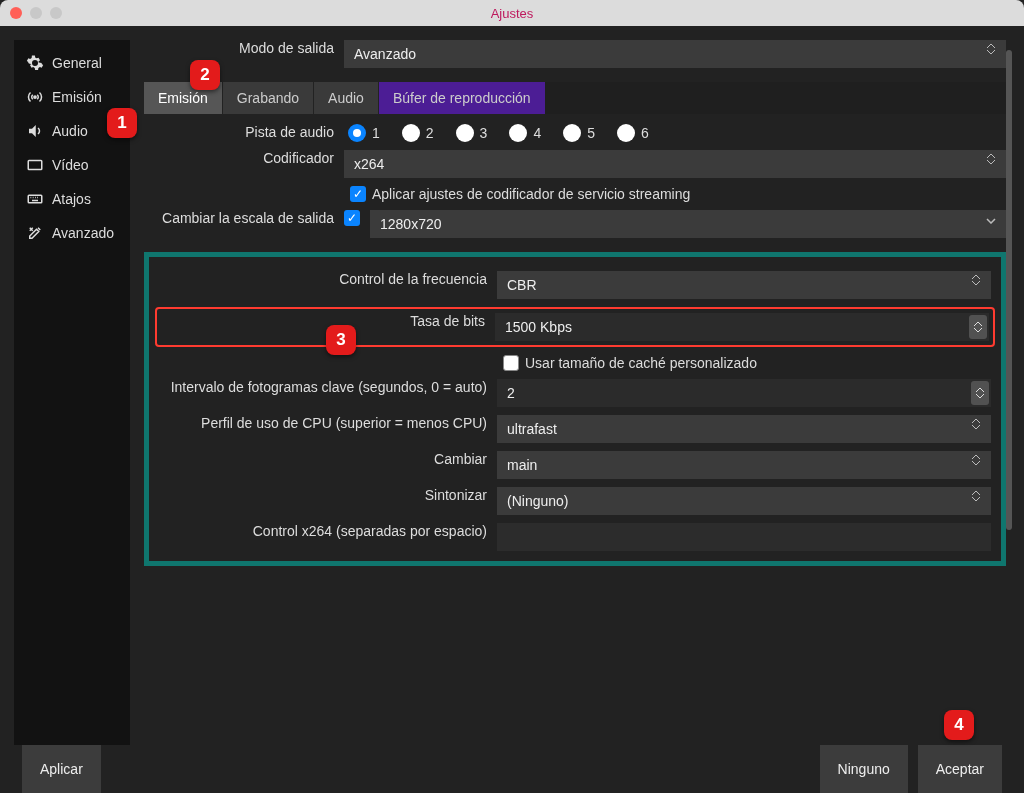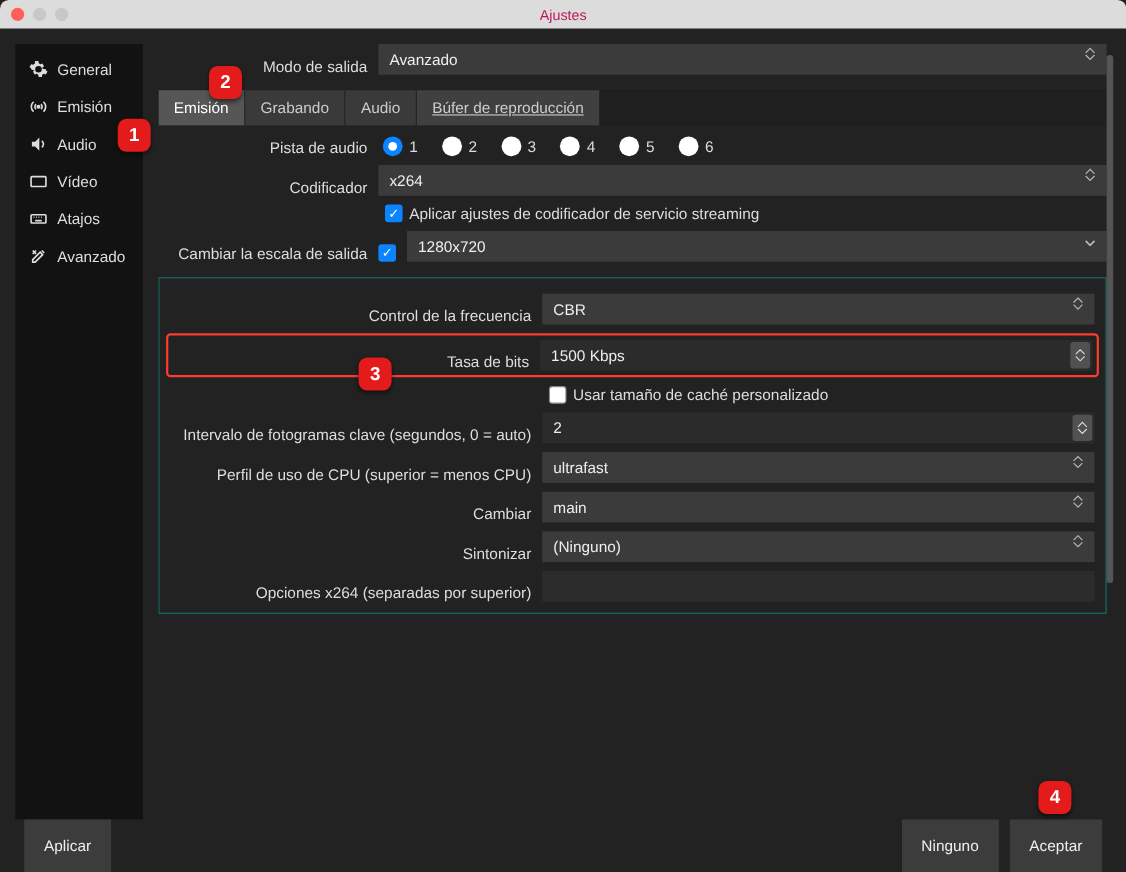--- a/index.html
+++ b/index.html
@@ -10,41 +10,41 @@
   .tl.red { background: #ff5f57; }
   .tl.grey { background: #c8c8c8; }
   .title { position: absolute; left: 50%; transform: translateX(-50%); color: #be185d; font-size: 13px; }
   .main { display: flex; height: calc(793px - 26px - 48px); padding: 14px 14px 0 14px; gap: 14px; }
   .sidebar { width: 116px; background: #121212; display: flex; flex-direction: column; padding-top: 6px; }
   .side-item { display: flex; align-items: center; gap: 8px; padding: 8px 12px; color: #ddd; cursor: default; }
   .side-item.active { background: #2f2f2f; }
   .side-item .icon { width: 18px; height: 18px; display: flex; align-items: center; justify-content: center; }
   .content { flex: 1; position: relative; }
   .content-inner { position: absolute; inset: 0; overflow-y: auto; padding-right: 4px; }
-  .row { display: flex; align-items: flex-end; margin-bottom: 8px; }
+  .row { display: flex; align-items: flex-start; margin-bottom: 8px; }
   .row.top { margin-bottom: 14px; }
   .label { width: 200px; text-align: right; padding-right: 10px; color: #ddd; font-size: 14px; }
   .label.wide { width: 338px; }
   .select { flex: 1; background: #3b3b3b; height: 28px; display: flex; align-items: center; padding: 0 10px; position: relative; color: #eee; }
   .select .stepper { position: absolute; right: 4px; top: 3px; height: 22px; width: 16px; display: flex; flex-direction: column; }
   .select .stepper svg { width: 10px; height: 6px; }
   .tabs { display: flex; background: #1e1e1e; margin-bottom: 10px; }
   .tab { padding: 8px 14px; color: #ccc; background: #3a3a3a; border-right: 1px solid #222; }
   .tab.active { background: #565656; color: #fff; }
   .radio-group { display: flex; gap: 22px; align-items: center; flex: 1; padding-left: 4px;}
   .radio { display: flex; align-items: center; gap: 6px; }
   .rcircle { width: 18px; height: 18px; border-radius: 50%; background: #fff; display: flex; align-items: center; justify-content: center; }
   .rcircle.checked { background: #0a84ff; }
   .rcircle.checked::after { content:''; width:8px; height:8px; background:#fff; border-radius:50%; }
   .checkbox { width: 16px; height: 16px; border-radius: 3px; background: #565656; display:inline-flex; align-items:center; justify-content:center; margin-right:6px; vertical-align:middle;}
   .checkbox.checked { background: #0a84ff; }
   .checkbox.checked::after { content:'✓'; color:#fff; font-size:12px; line-height:1;}
   .checkbox.empty { background:#fff; border:1px solid #888;}
   .field-after { flex:1; display:flex; align-items:center; padding-left:6px; }
-  .section { border: 1px solid #0f766e; padding: 14px 10px 10px 10px; }
+  .section { border: 5px solid #0f766e; padding: 14px 10px 10px 10px; }
   .spin { flex:1; background:#2b2b2b; height:28px; display:flex; align-items:center; padding:0 10px; position:relative; color:#eee;}
   .spin .arrows { position:absolute; right:2px; top:2px; display:flex; flex-direction:column; background:#515151; border-radius:3px; width:18px; height:24px; align-items:center; justify-content:center;}
   .spin .arrows svg { width:10px; height:6px; }
   .highlight { border: 2px solid #ff3b30; border-radius: 4px; }
   .bottom { height: 48px; display:flex; padding: 0 22px; gap: 10px; }
   .btn { background:#3c3c3c; color:#eee; padding:7px 18px; border:none; font-size:14px;}
   .spacer { flex:1; }
   .callout { position:absolute; width:30px; height:30px; background:#e31b1b; border-radius:8px; display:flex; align-items:center; justify-content:center; color:#fff; font-weight:700; font-size:17px; z-index:50; box-shadow: 0 2px 4px rgba(0,0,0,0.5);}
   .scrollbar { position:absolute; right:-2px; top:0; width:8px; height:100%; }
   .scroll-thumb { position:absolute; right:0; top:10px; width:6px; height:480px; background:#555; border-radius:3px; }
@@ -136,21 +136,21 @@
                 <path d="M1 1l4 4 4-4" stroke="#bbb" fill="none"></path>
               </svg>
         </span>
       </div>
     </div>
 
     <div class="tabs">
       <div class="tab active">Emisión</div>
       <div class="tab" style="background:#3a3a3a;">Grabando</div>
       <div class="tab" style="background:#3a3a3a;">Audio</div>
-      <div class="tab" style="background:#404040; border-right:none;text-decoration:underline;">Búfer de reproducción</div>
+      <div class="tab" style="background:#4c1d95; border-right:none;">Búfer de reproducción</div>
       <div style="flex:1; background:#1f1f1f;"></div>
     </div>
 
     <div class="row">
       <div class="label">Pista de audio</div>
       <div class="radio-group">
         <div class="radio">
               <span class="rcircle checked"></span>
               <span>1</span>
             </div>
@@ -307,21 +307,21 @@
                   <path d="M1 5l4-4 4 4" stroke="#bbb" fill="none"></path>
                 </svg>
             <svg viewBox="0 0 10 6">
                   <path d="M1 1l4 4 4-4" stroke="#bbb" fill="none"></path>
                 </svg>
           </span>
         </div>
       </div>
 
       <div class="row" style="margin-bottom:0;">
-        <div class="label wide">Opciones x264 (separadas por superior)</div>
+        <div class="label wide">Control x264 (separadas por espacio)</div>
         <div class="text-input"></div>
       </div>
     </div>
 
     </div>
 
     <div class="scrollbar">
       <div class="scroll-thumb"></div>
     </div>
   </div>

